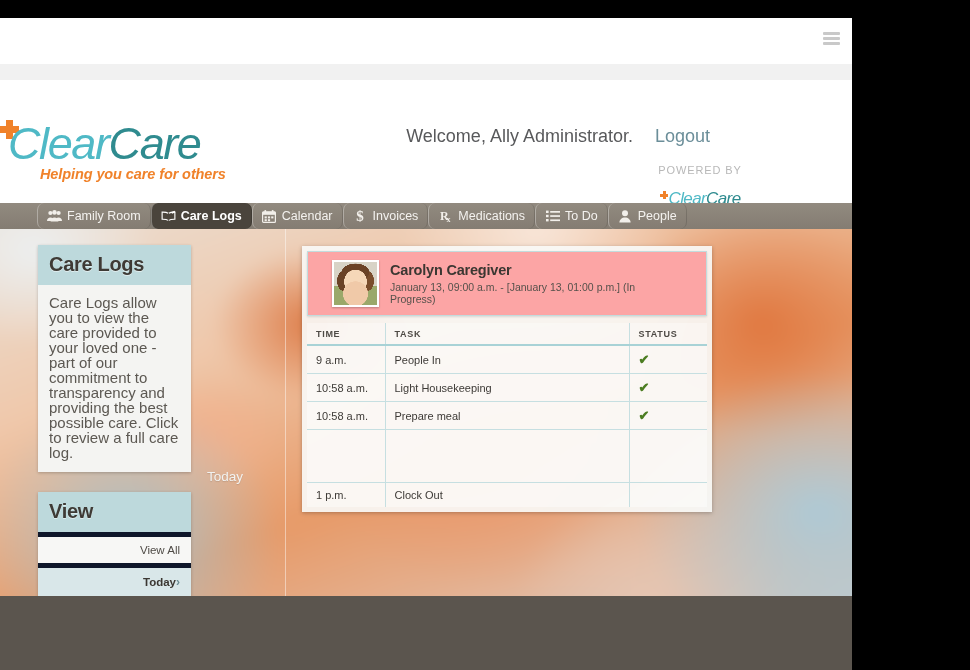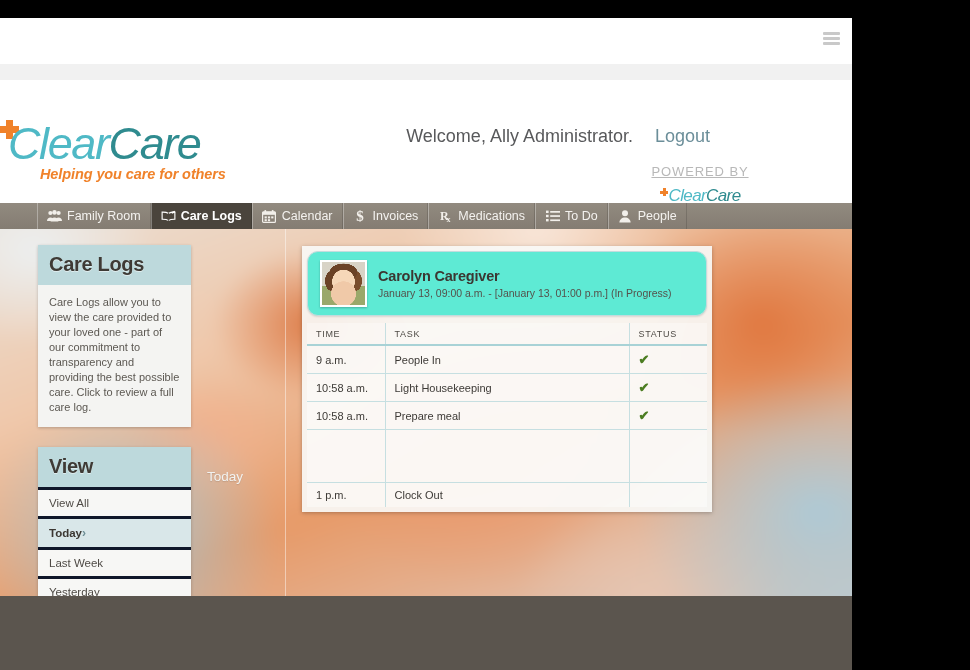--- a/index.html
+++ b/index.html
@@ -87,22 +87,22 @@
   #welcome-row .logout {
     margin-left: 22px; color: #6b8e99; text-decoration: none; cursor: pointer;
   }
 
   
   #powered-by {
     position: absolute; right: 92px; top: 84px;
     text-align: center; width: 120px;
   }
   #powered-label {
-    font-size: 13px; letter-spacing: 0.9px; color: #b8b8b8;
-    text-transform: uppercase; margin-bottom: 8px; text-decoration: underline;
+    font-size: 11px; letter-spacing: 0.9px; color: #b8b8b8;
+    text-transform: uppercase; margin-bottom: 14px;
   }
   #powered-logo {
     position: relative; display: inline-block;
     font-size: 17px; font-style: italic; letter-spacing: -0.6px;
     line-height: 18px; white-space: nowrap; padding-left: 9px;
   }
   #powered-logo .clear { color: #4fb9c6; }
   #powered-logo .care  { color: #2f8b8f; }
   #pb-cross {
     position: absolute; left: 1px; top: 1px; width: 8px; height: 8px;
@@ -119,20 +119,21 @@
     background-image: linear-gradient(rgba(255,255,255,.05), rgba(0,0,0,.06));
   }
   #nav-items { position: absolute; left: 37px; top: 0; height: 26px; display: flex; }
   .nav-item {
     display: flex; align-items: center; gap: 5px;
     padding: 0 9px; height: 26px;
     color: #f4f2ef; font-size: 12.5px; white-space: nowrap;
     border-left: 1px solid rgba(255,255,255,.32);
     border-right: 1px solid rgba(0,0,0,.14);
     cursor: pointer;
+    border-radius: 7px;
   }
   .nav-item.active { background: #4a443c; color: #ffffff; font-weight: 600; }
   .nav-ico { display: inline-flex; align-items: center; justify-content: center; width: 15px; height: 15px; }
   .nav-ico svg { display: block; }
 
   
   #content {
     position: absolute; left: 0; top: 211px;
     width: 852px; height: 367px;
     overflow: hidden;
@@ -169,48 +170,48 @@
   .card-header {
     background: #bdd9dc;
     padding: 8px 11px 9px;
     font-size: 20px; font-weight: 700; color: #3e3a35;
     letter-spacing: -0.3px;
     text-shadow: 0 1px 0 rgba(255,255,255,.5);
   }
   #about-card { margin-bottom: 20px; }
   #about-body {
     padding: 10px 11px 12px;
-    font-size: 11px; line-height: 15px; color: #5c5852;
+    font-size: 15px; line-height: 15px; color: #5c5852;
   }
   .view-item {
     padding: 7px 11px;
     font-size: 11.5px; color: #4f4b46;
-    border-top: 3px solid #0f172a;
+    border-top: 5px solid #0f172a;
     background: #f7f7f5;
     cursor: pointer;
-    display: flex; align-items: center; justify-content: flex-start;
+    display: flex; align-items: center; justify-content: flex-end;
   }
   .view-item:first-child { border-top: none; }
   .view-item.selected { background: #d9e7e9; font-weight: 700; color: #3b3732; }
   .view-item .chev { color: #6e8f96; font-weight: 700; font-size: 12px; }
 
   
   #log-card {
     position: absolute; left: 302px; top: 17px;
     width: 410px;
     background: rgba(248,248,246,.92);
     box-shadow: 0 1px 4px rgba(0,0,0,.25);
     padding: 5px;
   }
   #caregiver-banner {
     display: flex; align-items: center; gap: 11px;
-    background: #5eead4;
+    background: #fca5a5;
     border: 1px solid #c2dcdd;
-    border-radius: 11px;
-    padding: 8px 12px;
+    border-radius: 0;
+    padding: 8px 24px;
     box-shadow: 0 1px 2px rgba(0,0,0,.12);
   }
   #avatar {
     width: 47px; height: 47px; flex: 0 0 47px;
     border: 2px solid #ffffff;
     box-shadow: 0 1px 2px rgba(0,0,0,.25);
     background:
       radial-gradient(circle at 50% 74%, #f0c9a8 0 32%, transparent 33%),
       radial-gradient(ellipse 16px 17px at 50% 46%, #f6d7b8 0 70%, transparent 72%),
       radial-gradient(ellipse 19px 12px at 50% 24%, #6b4226 0 72%, transparent 74%),
@@ -223,21 +224,21 @@
     font-size: 14.5px; font-weight: 700; color: #3b3732; letter-spacing: -0.2px;
   }
   #caregiver-shift {
     font-size: 10.5px; color: #55514b; margin-top: 3px;
   }
 
   
   #log-table { width: 100%; border-collapse: collapse; margin-top: 7px; }
   #log-table th {
     text-align: left;
-    font-size: 9px; font-weight: 400; letter-spacing: .7px;
+    font-size: 9px; font-weight: 700; letter-spacing: .7px;
     color: #4e4a45; text-transform: uppercase;
     padding: 6px 9px 5px;
     border-bottom: 2px solid #a8d2d6;
     background: rgba(255,255,255,.35);
   }
   #log-table td {
     font-size: 11px; color: #3d3a36;
     padding: 6px 9px;
     border-bottom: 1px solid #c6dfe1;
     background: rgba(255,255,255,.42);

